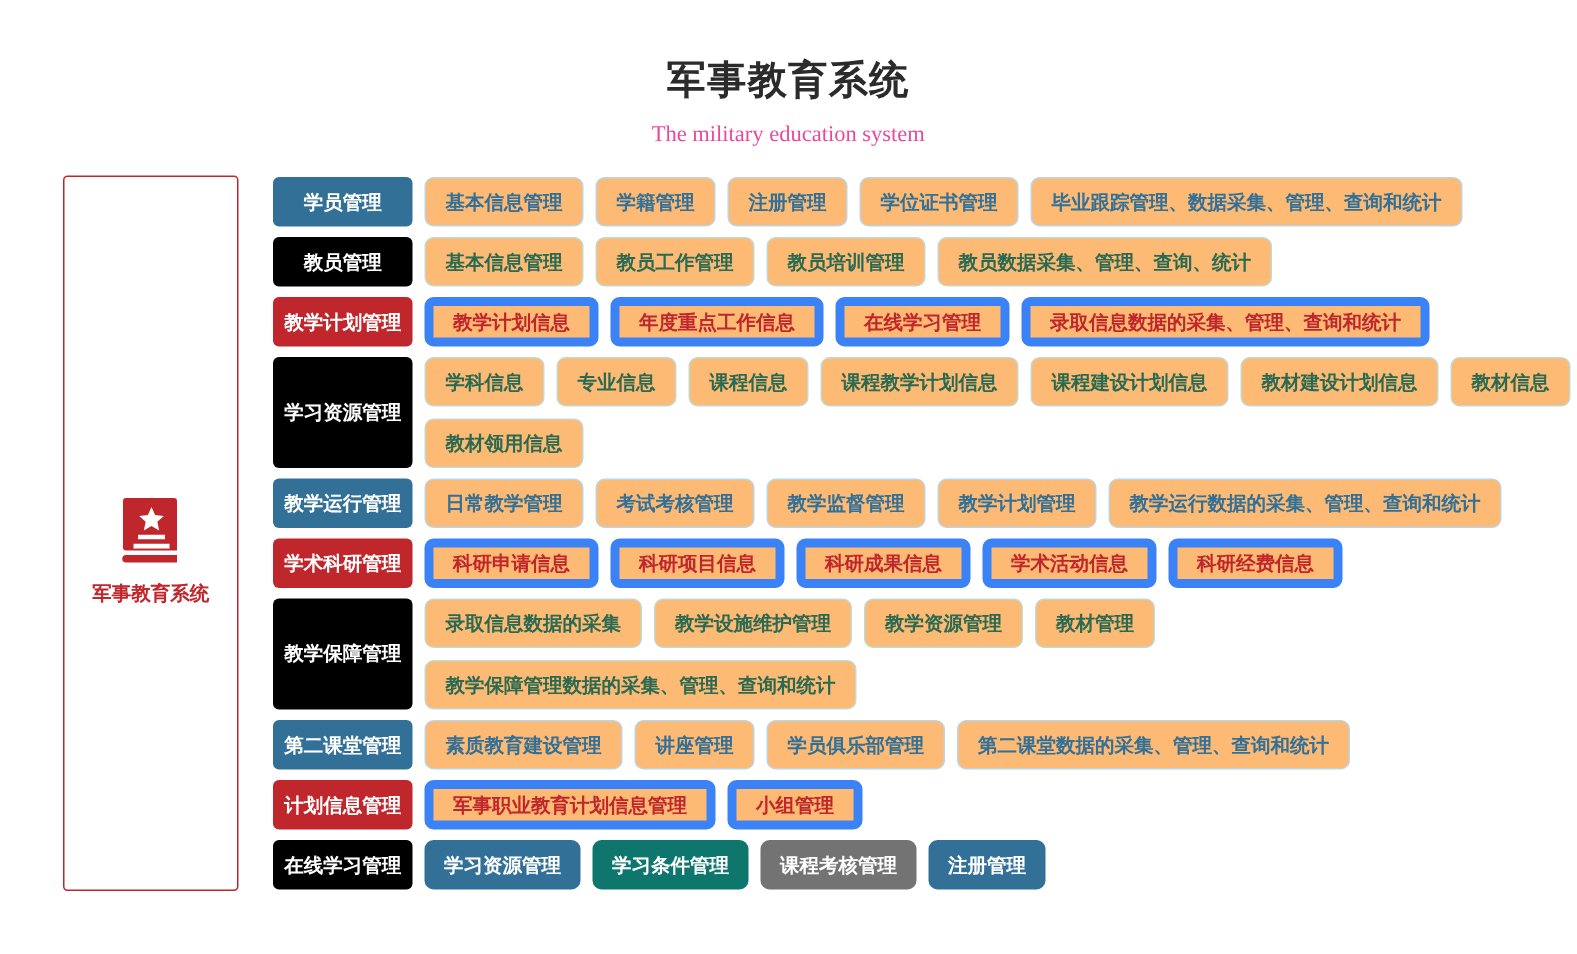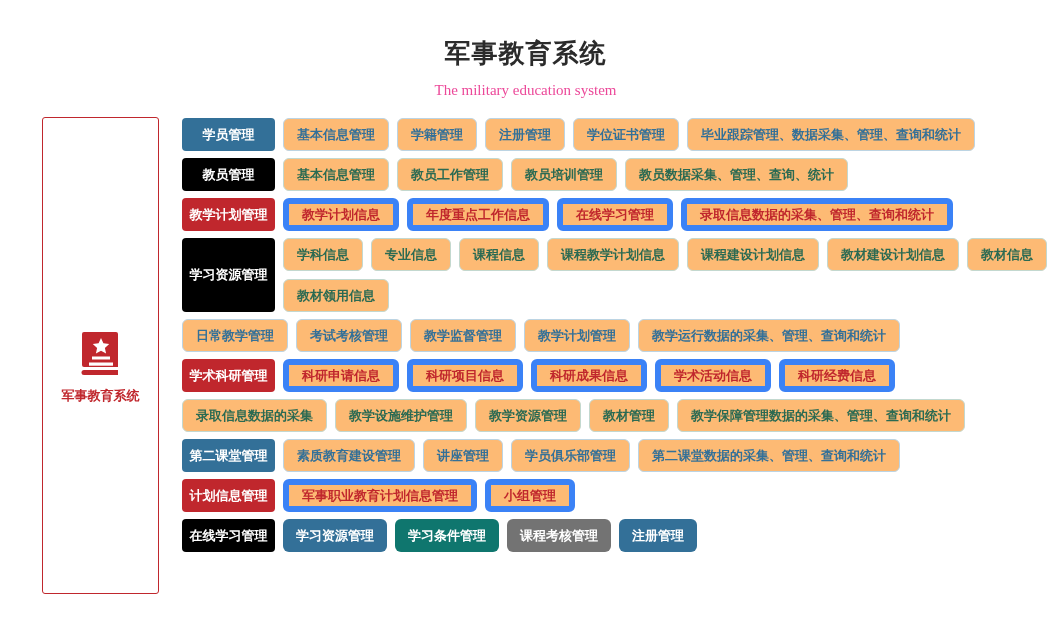--- a/index.html
+++ b/index.html
@@ -200,39 +200,41 @@
             <div class="chip green">专业信息</div>
             <div class="chip green">课程信息</div>
             <div class="chip green">课程教学计划信息</div>
             <div class="chip green">课程建设计划信息</div>
             <div class="chip green">教材建设计划信息</div>
             <div class="chip green">教材信息</div>
             <div class="chip green">教材领用信息</div>
           </div>
         </div>
         <div class="row">
+          <div class="row-label blue">教学运行管理</div>
           <div class="row-items">
             <div class="chip blue">日常教学管理</div>
             <div class="chip blue">考试考核管理</div>
             <div class="chip blue">教学监督管理</div>
             <div class="chip blue">教学计划管理</div>
             <div class="chip blue">教学运行数据的采集、管理、查询和统计</div>
           </div>
         </div>
         <div class="row">
           <div class="row-label red">学术科研管理</div>
           <div class="row-items">
             <div class="chip red">科研申请信息</div>
             <div class="chip red">科研项目信息</div>
             <div class="chip red">科研成果信息</div>
             <div class="chip red">学术活动信息</div>
             <div class="chip red">科研经费信息</div>
           </div>
         </div>
         <div class="row">
+          <div class="row-label green">教学保障管理</div>
           <div class="row-items">
             <div class="chip green">录取信息数据的采集</div>
             <div class="chip green">教学设施维护管理</div>
             <div class="chip green">教学资源管理</div>
             <div class="chip green">教材管理</div>
             <div class="chip green">教学保障管理数据的采集、管理、查询和统计</div>
           </div>
         </div>
         <div class="row">
           <div class="row-label blue">第二课堂管理</div>

